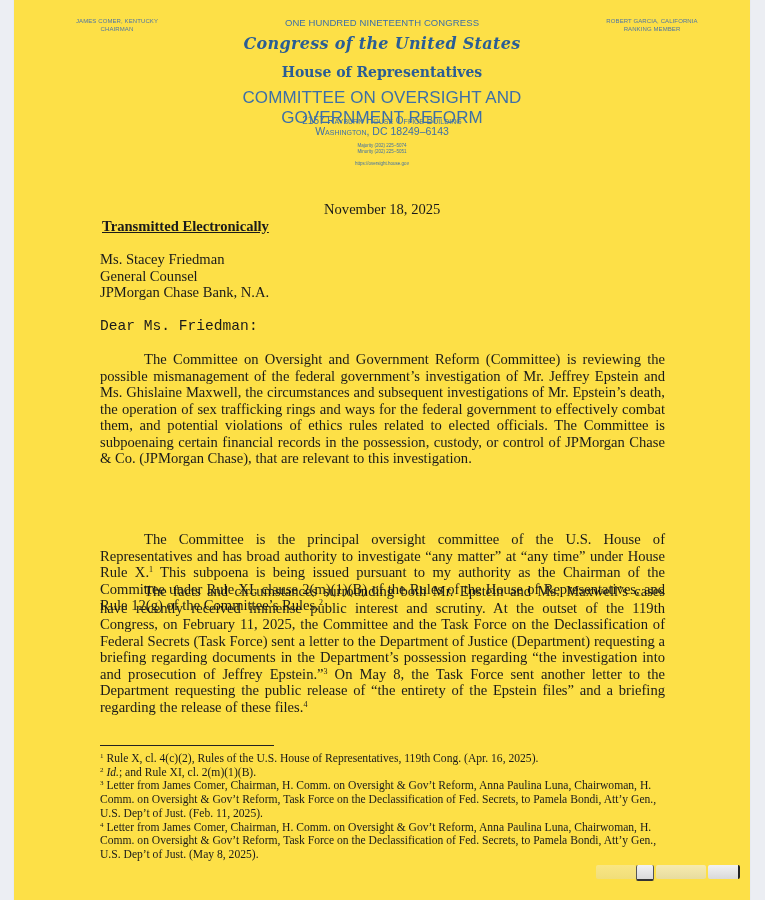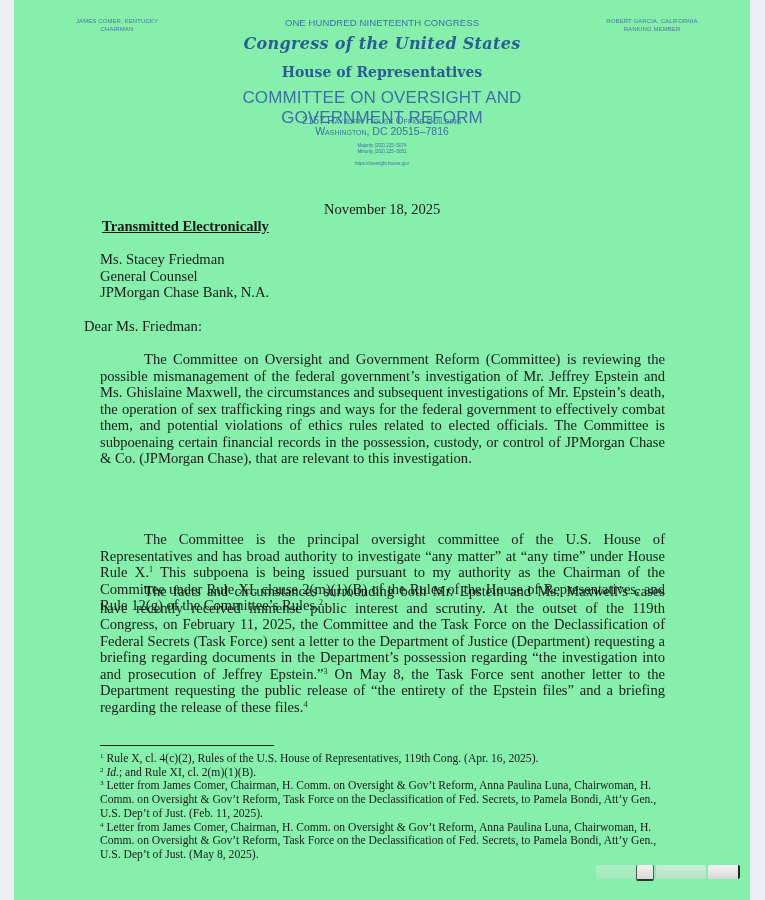--- a/index.html
+++ b/index.html
@@ -9,21 +9,21 @@
       height: 900px;
       overflow: hidden;
       background: #eceef3;
     }
     .page {
       position: absolute;
       left: 14px;
       top: 0;
       width: 736px;
       height: 900px;
-      background: #86efac;
+      background: #fde047;
       box-shadow: 0 0 1px #d6d8de;
     }
     .lh {
       position: absolute;
       color: #3d6fa8;
       font-family: "Liberation Sans", sans-serif;
       text-align: center;
     }
     .lh-side {
       top: 17px;
@@ -89,21 +89,21 @@
       font-size: 14.6px;
       line-height: 16.5px;
     }
     .date { left: 310px; top: 185px; margin-top: 16px; }
     .transmitted {
       left: 88px; top: 218px;
       font-weight: bold;
       text-decoration: underline;
     }
     .address-block { left: 86px; top: 251px; }
-    .salutation { left: 70px; top: 318px; }
+    .salutation { left: 86px; top: 318px; font-family: Liberation Mono, monospace; }
     .para {
       left: 86px;
       width: 565px;
       text-align: justify;
       text-indent: 44px;
     }
     .p1 { top: 351px; }
     .p2 { top: 484px; margin-top: 47px; }
     .p3 { top: 583px; }
     sup { font-size: 8px; line-height: 0; vertical-align: 5px; }
@@ -154,21 +154,21 @@
   <div class="lh lh-side lh-right">
     <div>ROBERT GARCIA, CALIFORNIA</div>
     <div>RANKING MEMBER</div>
   </div>
 
   <div class="lh lh-center congress-num">ONE HUNDRED NINETEENTH CONGRESS</div>
   <div class="lh lh-center blackletter cong-title">Congress of the United States</div>
   <div class="lh lh-center blackletter house-title">House of Representatives</div>
   <div class="lh lh-center committee">COMMITTEE ON OVERSIGHT AND GOVERNMENT REFORM</div>
   <div class="lh lh-center address">2157 Rayburn House Office Building</div>
-  <div class="lh lh-center city">Washington, DC 20515–7816</div>
+  <div class="lh lh-center city">Washington, DC 18249–6143</div>
   <div class="lh lh-center phones">
     <div>Majority  (202) 225–5074</div>
     <div>Minority  (202) 225–5051</div>
   </div>
   <div class="lh lh-center website">https://oversight.house.gov</div>
 
   <div class="doc date">November 18, 2025</div>
   <div class="doc transmitted">Transmitted Electronically</div>
 
   <div class="doc address-block">

